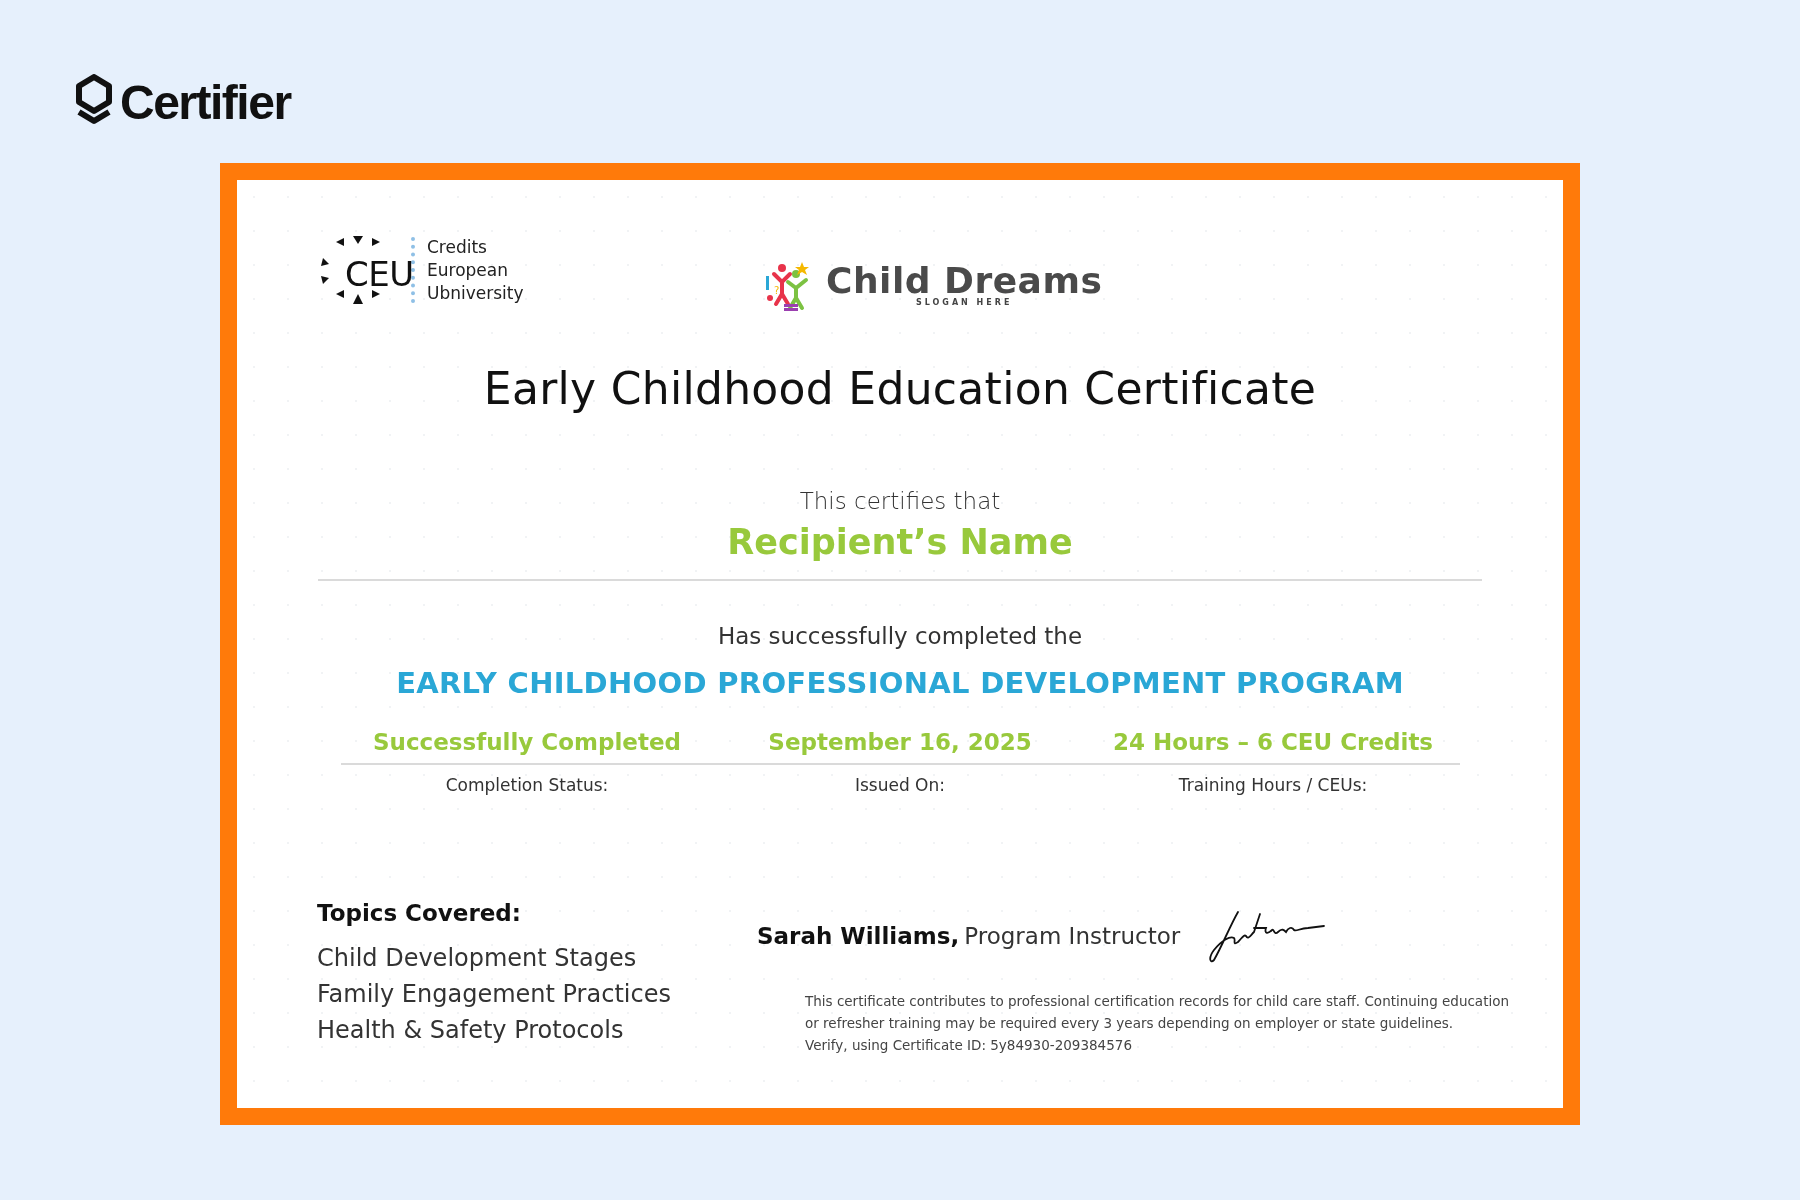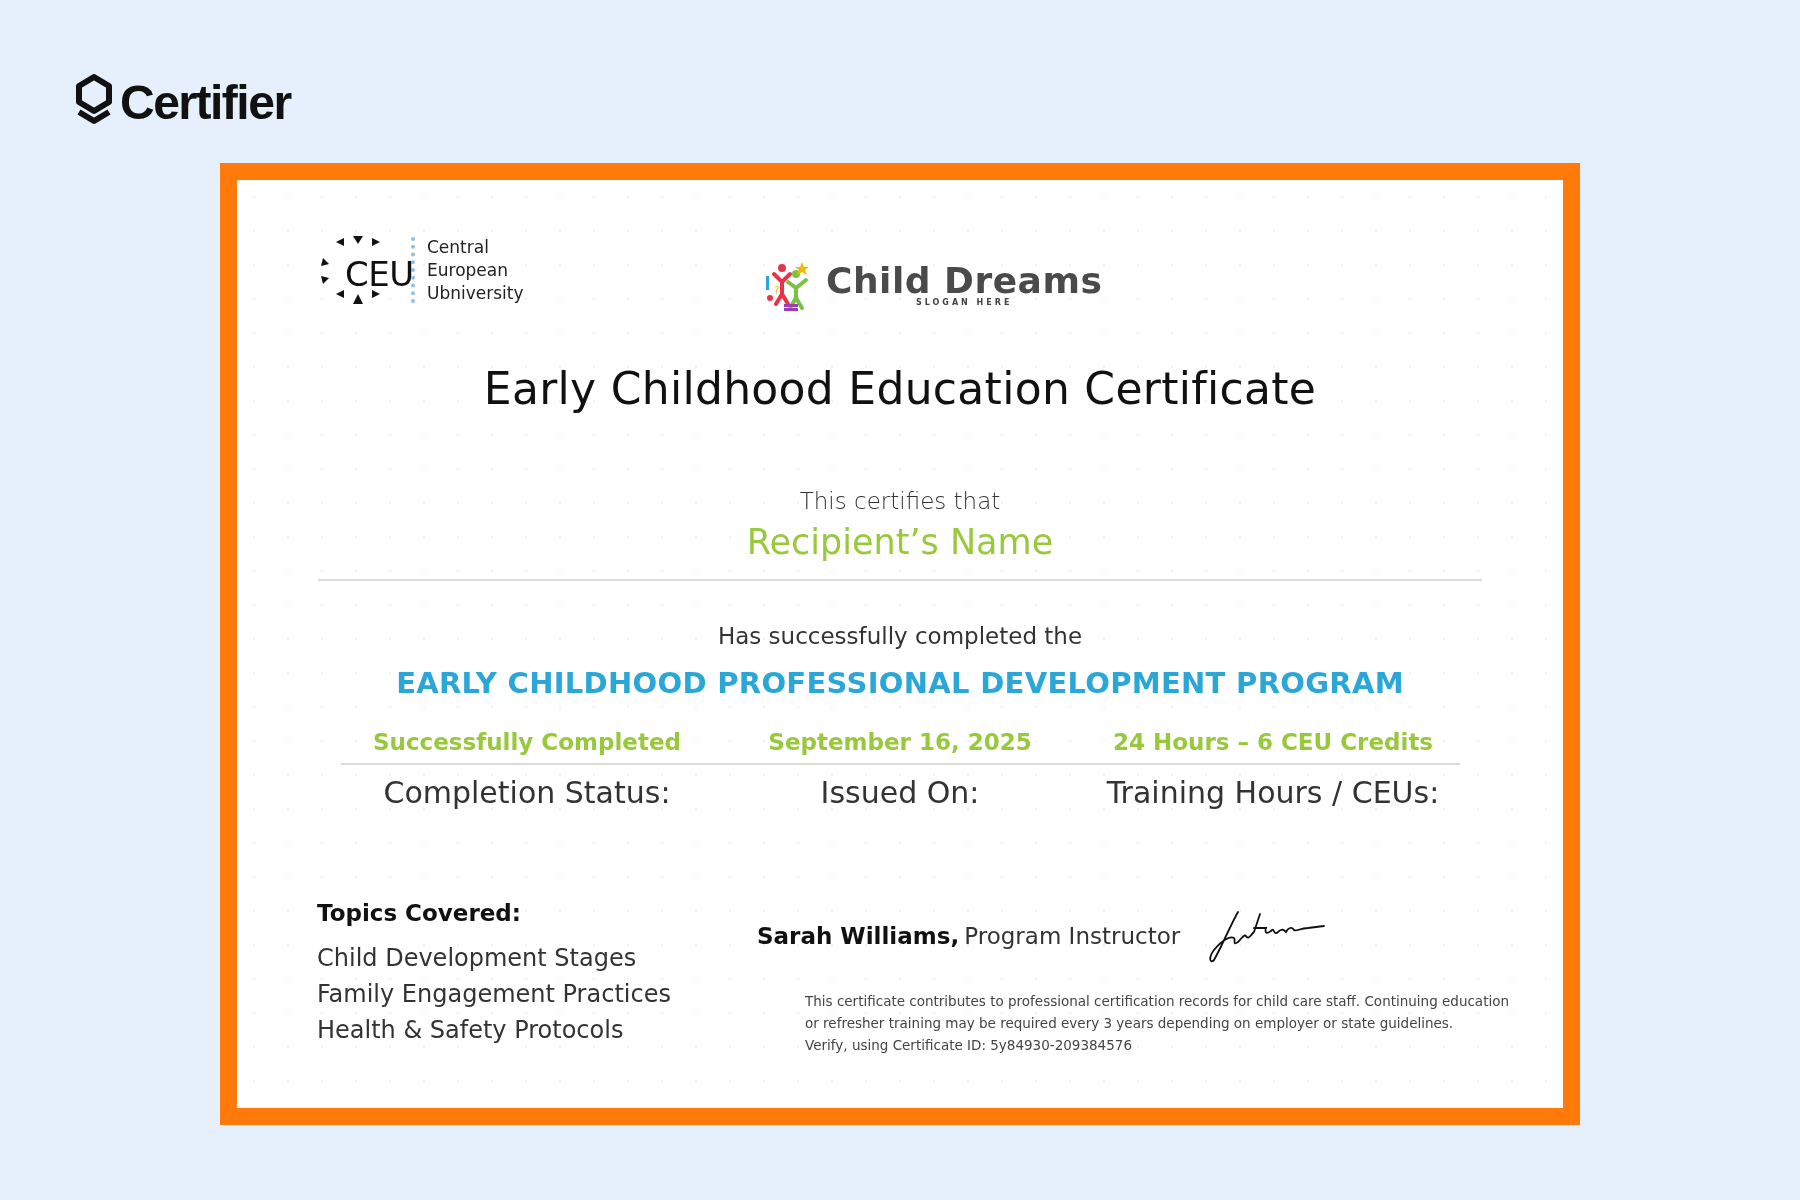--- a/index.html
+++ b/index.html
@@ -25,28 +25,28 @@
   .ceu-mark { position:relative; width:88px; height:76px; }
   .ceu-letters { position:absolute; left:28px; top:22px; font-family:"DejaVu Sans", sans-serif; font-size:34px; font-weight:500; color:#111; letter-spacing:-0.5px;}
   .ceu-divider { width:0; height:66px; border-left:4px dotted #8fc0e6; margin:0 12px 0 6px; }
   .ceu-name { font-size:17px; line-height:23px; color:#222; }
   .cd { left:525px; top:78px; display:flex; align-items:center; gap:12px; }
   .cd-mark { width:52px; height:54px; }
   .cd-word { font-family:"DejaVu Sans", sans-serif; font-weight:700; font-size:36px; color:#4a4a4a; letter-spacing:0.5px; line-height:34px; }
   .cd-slogan { font-size:8px; letter-spacing:3px; color:#444; text-align:center; font-weight:700; }
   .title { left:0; width:100%; top:183px; text-align:center; font-size:44px; color:#111; font-family:"DejaVu Sans", sans-serif; letter-spacing:0.3px; }
   .certifies { left:0; width:100%; top:308px; text-align:center; font-size:23px; color:#333; font-weight:300; }
-  .recipient { left:0; width:100%; top:342px; text-align:center; font-size:35px; color:#98c93c; font-weight:400; }
+  .recipient { left:0; width:100%; top:342px; text-align:center; font-size:35px; color:#98c93c; font-weight:700; }
   .rule { left:81px; width:1164px; top:399px; height:0; border-top:2px solid #dadada; }
   .completed { left:0; width:100%; top:443px; text-align:center; font-size:23px; color:#333; }
   .program { left:0; width:100%; top:486px; text-align:center; font-size:29px; color:#2aa7d6; font-weight:700; letter-spacing:0.3px;}
   .fields { left:80px; top:549px; width:1166px; display:flex; justify-content:center; }
   .field { width:373px; text-align:center; }
   .field-value { font-size:23px; color:#98c93c; font-weight:700; padding-bottom:8px; border-bottom:2px solid #dadada; }
-  .field-label { font-size:30px; color:#333; padding-top:10px; }
+  .field-label { font-size:17px; color:#333; padding-top:10px; }
   .topics { left:80px; top:720px; }
   .topics-head { font-size:23px; font-weight:700; color:#111; margin-bottom:14px; }
   .topic { font-size:24px; color:#333; line-height:36px; }
   .sign { left:520px; top:726px; display:flex; align-items:center; gap:28px; }
   .sign-name { font-size:23px; font-weight:700; color:#111; }
   .sign-role { font-size:23px; color:#333; }
   .note { left:520px; top:810px; width:740px; font-size:13.5px; color:#444; line-height:22px;margin-left:48px; }
 </style>
 </head>
 <body>
@@ -71,21 +71,21 @@
           <polygon points="6,26 12,32 4,34" fill="#111"></polygon>
           <polygon points="4,44 12,46 6,52" fill="#111"></polygon>
           <polygon points="19,62 27,58 27,66" fill="#111"></polygon>
           <polygon points="41,62 46,72 36,72" fill="#111"></polygon>
           <polygon points="55,58 63,62 55,66" fill="#111"></polygon>
         </svg>
         <span class="ceu-letters">CEU</span>
       </div>
       <div class="ceu-divider"></div>
       <div class="ceu-name">
-        <div>Central</div>
+        <div>Credits</div>
         <div>European</div>
         <div>Ubniversity</div>
       </div>
     </div>
 
     <div class="abs cd">
       <svg class="cd-mark" viewBox="0 0 52 54">
         <circle cx="20" cy="10" r="4" fill="#e8334a"></circle>
         <path d="M12 16 L20 24 L28 16 M20 24 L20 36 M14 46 L20 36 L26 46" stroke="#e8334a" stroke-width="4" fill="none" stroke-linecap="round"></path>
         <circle cx="34" cy="16" r="4" fill="#7cc242"></circle>

